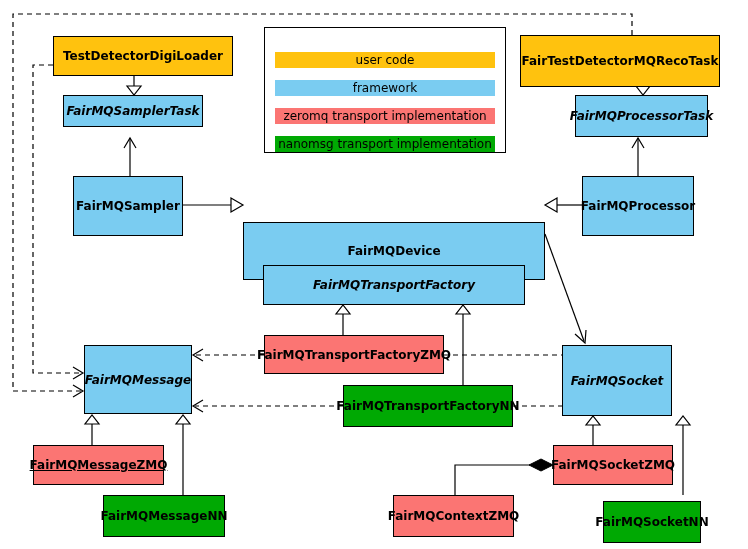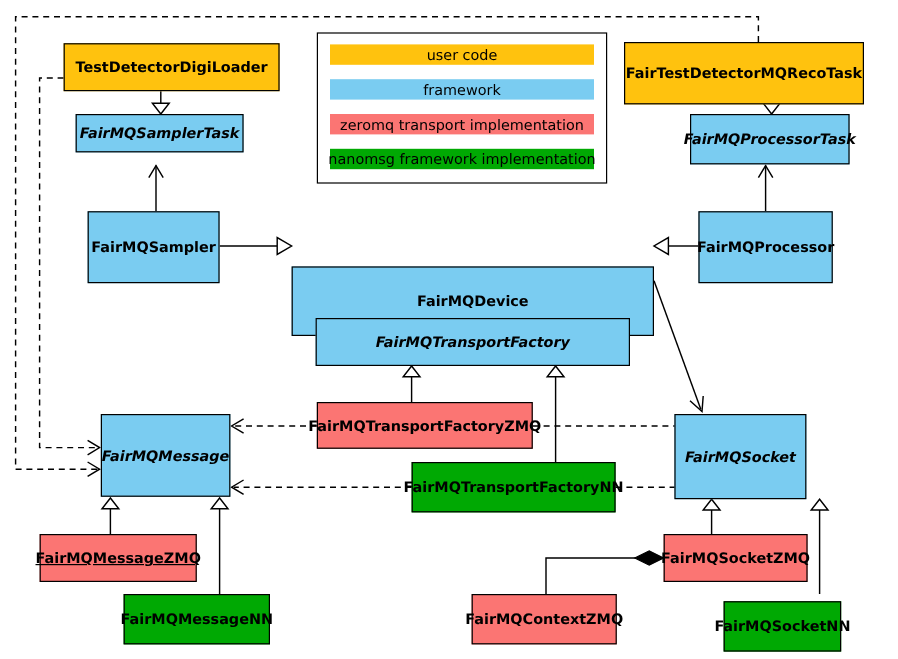--- a/index.html
+++ b/index.html
@@ -26,21 +26,21 @@
   .abstract { font-style:italic; }
   .type-user_code { background:var(--c-user_code,#ffc20e); }
   .type-framework { background:var(--c-framework,#7accf1); }
   .type-zeromq    { background:var(--c-zeromq,#fb7573); }
   .type-nanomsg   { background:var(--c-nanomsg,#00a903); }
   .legend {
     position:absolute; z-index:2; box-sizing:border-box;
     left:264px; top:27px; width:242px; height:126px;
     background:#fff; border:1.3px solid #000;
     display:flex; flex-direction:column; align-items:center;
-    padding-top:9px; gap:12px;
+    padding-top:24px; gap:12px;
   }
   .legend-item {
     width:220px; height:17px;
     display:flex; align-items:center; justify-content:center;
     font-size:12px; font-weight:400; color:#000; white-space:nowrap;
   }
 </style>
 </head>
 <body>
 
@@ -158,21 +158,21 @@
     <div class="legend-item type-user_code">
       <span>user code</span>
     </div>
     <div class="legend-item type-framework">
       <span>framework</span>
     </div>
     <div class="legend-item type-zeromq">
       <span>zeromq transport implementation</span>
     </div>
     <div class="legend-item type-nanomsg">
-      <span>nanomsg framework implementation</span>
+      <span>nanomsg transport implementation</span>
     </div>
   </div>
 
   <div class="node type-user_code" style="left:53px; top:36px; width:180px; height:40px;">TestDetectorDigiLoader</div>
 
   <div class="node type-user_code" style="left:520px; top:35px; width:200px; height:52px;">FairTestDetectorMQRecoTask</div>
 
   <div class="node type-framework abstract" style="left:63px; top:95px; width:140px; height:32px;">FairMQSamplerTask</div>
 
   <div class="node type-framework abstract" style="left:575px; top:95px; width:133px; height:42px;">FairMQProcessorTask</div>

